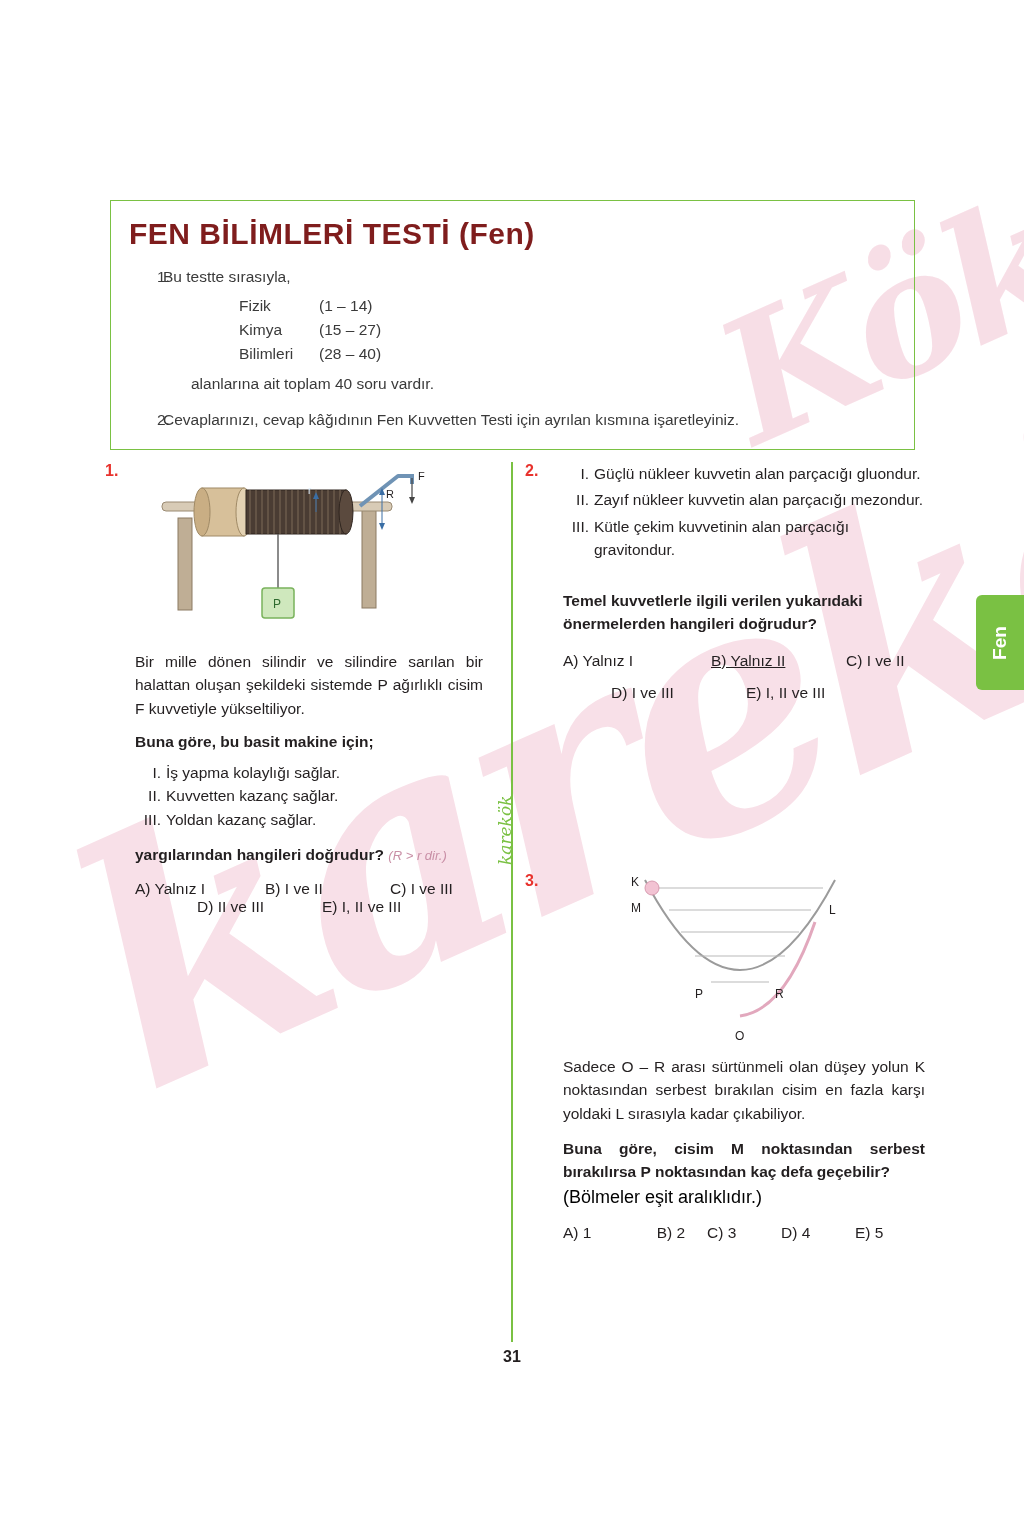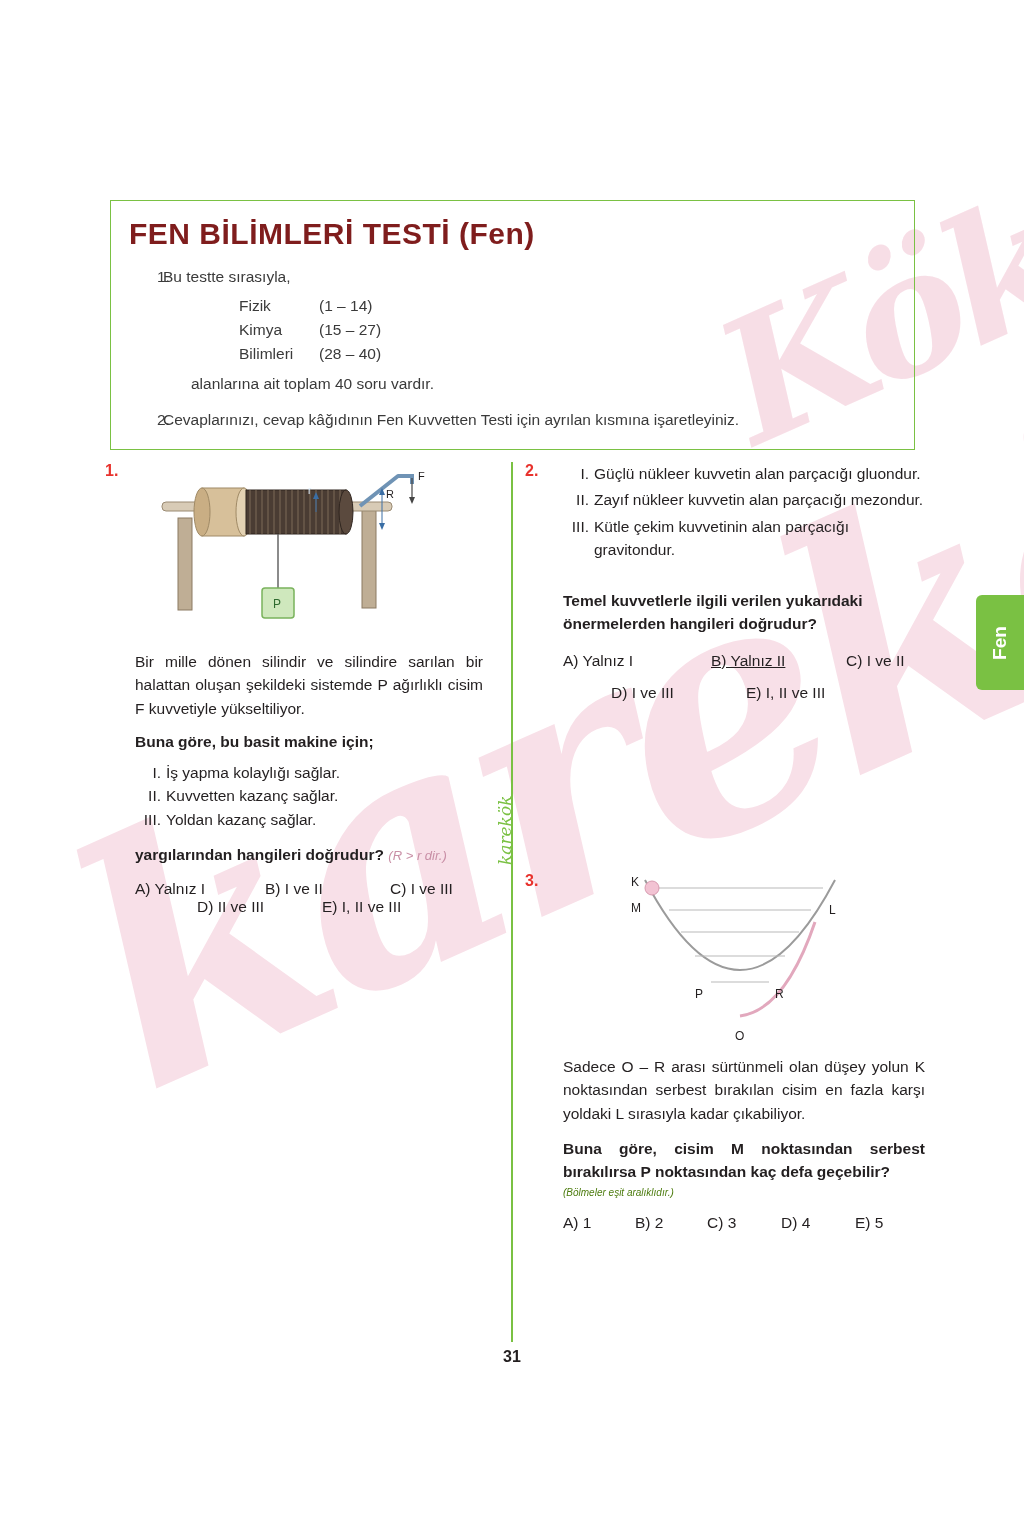--- a/index.html
+++ b/index.html
@@ -112,21 +112,21 @@
   .roman-list{margin:2px 0 0 0;}
   .roman-row{display:flex;font-size:15.5px;line-height:1.5;}
   .roman-row .rl{width:26px;flex:none;text-align:right;padding-right:5px;}
   .just{text-align:justify;}
 
   .choices{font-size:15.5px;color:#231f20;margin-top:10px;}
   .choice-row{display:flex;}
   .choice{display:inline-block;}
 
   .note{font-style:italic;font-size:13px;color:#c98fa6;}
-  .note2{font-style:italic;font-size:10px;color:#4d7c0f;}
+  .note2{font-size:18px;color:#000000;}
 
   
   .side-tab{
     position:absolute;
     right:0;top:595px;
     width:48px;height:95px;
     background:#7ac143;
     border-radius:6px 0 0 6px;
   }
   .side-tab span{
@@ -360,21 +360,21 @@
     </div>
 
     <div class="col-right" style="top:1055px;">
       <div class="qtext just" style="margin-left:38px;">Sadece O – R arası sürtünmeli olan düşey yolun K noktasından serbest bırakılan cisim en fazla karşı yoldaki L sırasıyla kadar çıkabiliyor.</div>
       <div class="qtext bold just" style="margin-left:38px;margin-top:12px;">Buna göre, cisim M noktasından serbest bırakılırsa P noktasından kaç defa geçebilir?</div>
       <div class="note2" style="margin-left:38px;margin-top:4px;">(Bölmeler eşit aralıklıdır.)</div>
 
       <div class="choices" style="margin-left:38px;margin-top:16px;">
         <div class="choice-row">
           <span class="choice" style="width:72px;">A) 1</span>
-          <span class="choice" style="width:72px;">B) 2</span>
+          <span class="choice" style="width:72px;text-align:center;">B) 2</span>
           <span class="choice" style="width:74px;">C) 3</span>
           <span class="choice" style="width:74px;">D) 4</span>
           <span class="choice">E) 5</span>
         </div>
       </div>
     </div>
 
     <div class="page-num">31</div>
 
   </div>

